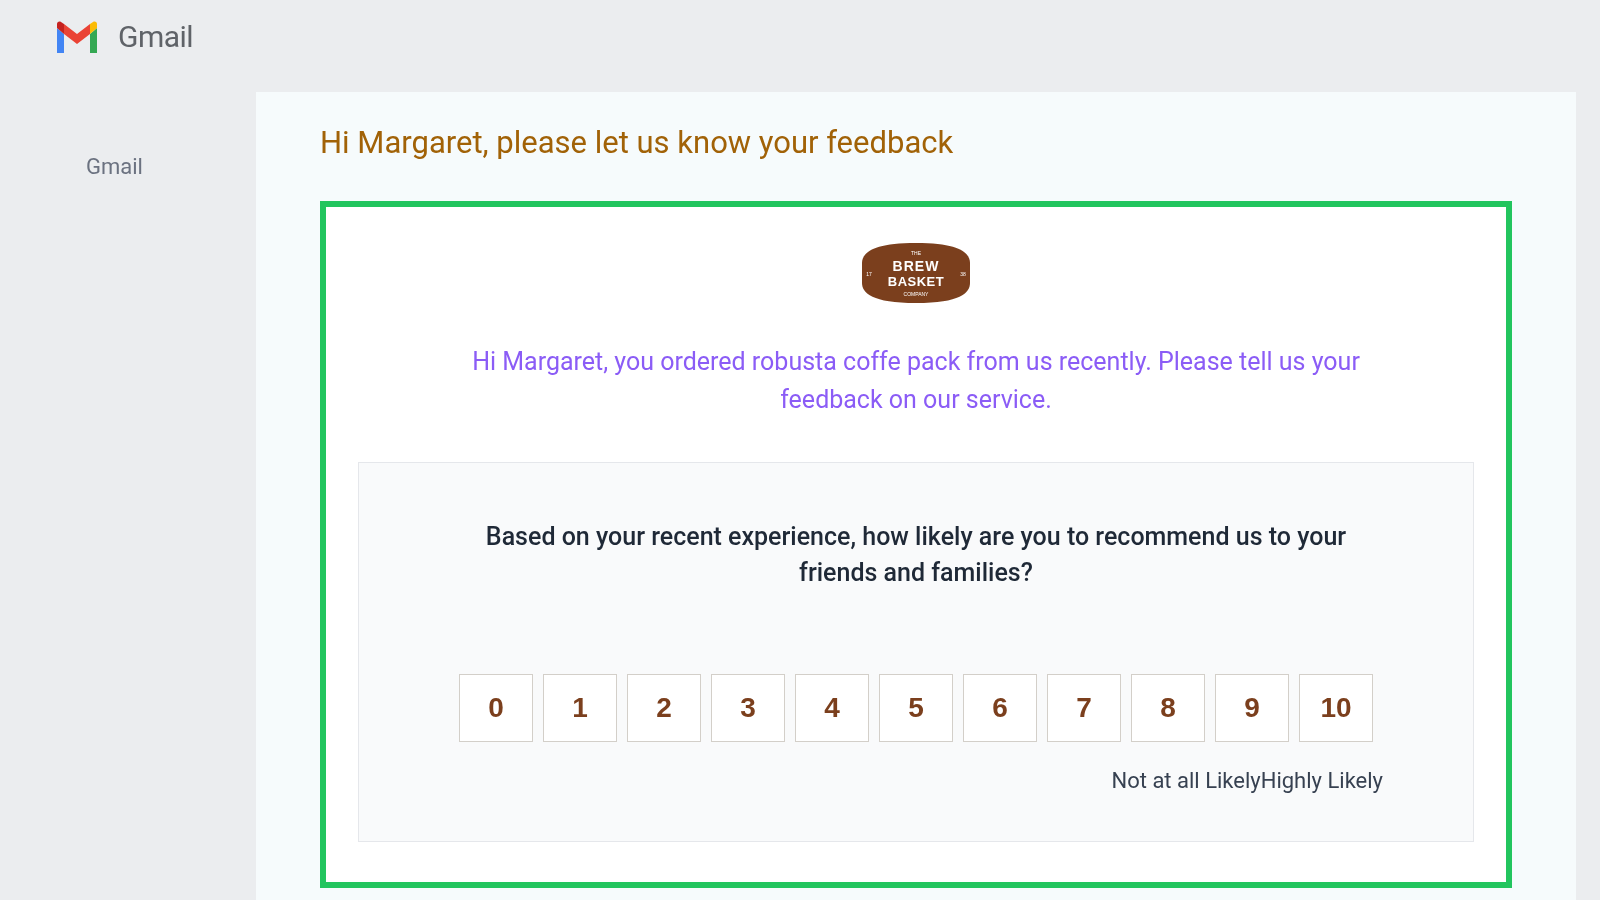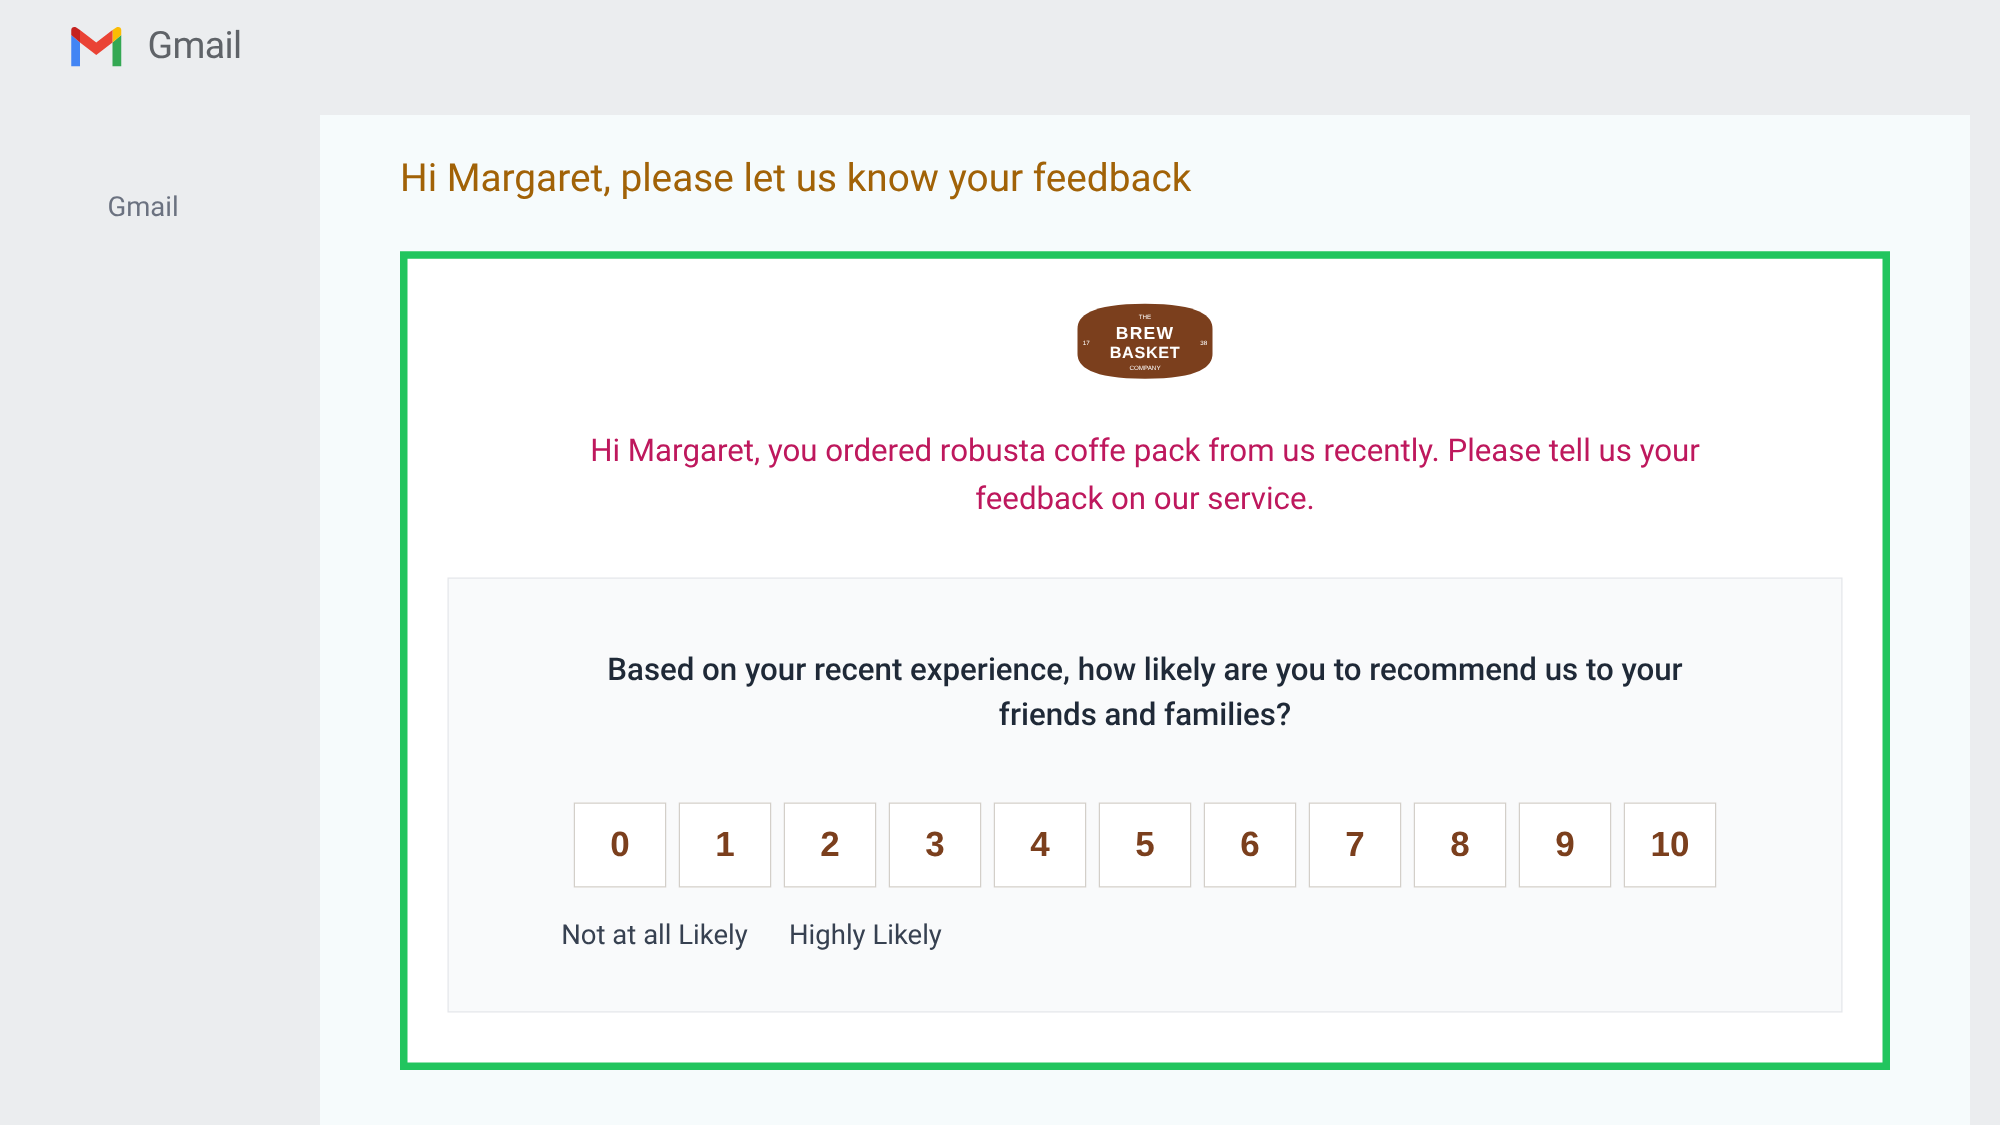--- a/index.html
+++ b/index.html
@@ -76,38 +76,38 @@
       justify-content: center;
       margin-bottom: 32px;
     }
     .brew-badge {
       position: relative;
       width: 128px;
       height: 76px;
     }
     .email-intro {
       font-size: 25px;
-      color: #be185d;
+      color: #8b5cf6;
       text-align: center;
       line-height: 1.5;
       margin: 0 auto 44px auto;
       max-width: 970px;
     }
     .survey-box {
       background: #f9fafb;
       border: 1px solid #e5e7eb;
       padding: 56px 48px 48px 48px;
     }
     .survey-question {
       font-size: 25px;
       color: #1f2937;
       text-align: center;
       line-height: 1.45;
       max-width: 880px;
-      margin: 0 auto 50px auto;
+      margin: 0 auto 82px auto;
       font-weight: 500;
     }
     .nps-row {
       display: flex;
       justify-content: center;
       gap: 10px;
       margin-bottom: 26px;
     }
     .nps-btn {
       width: 74px;
@@ -117,25 +117,24 @@
       font-size: 28px;
       color: #7b3f1d;
       font-weight: 600;
       cursor: pointer;
       display: flex;
       align-items: center;
       justify-content: center;
     }
     .nps-labels {
       display: flex;
-      justify-content: flex-start;
+      justify-content: flex-end;
       padding: 0 42px;
       font-size: 22px;
       color: #374151;
-      gap: 33px;
     }
   </style>
 </head>
 <body>
 
 <div class="window">
   <div class="header">
     <div class="gmail-logo">
       <svg width="46" height="34" viewBox="0 0 46 34">
         <path d="M3 6 L3 33 L10 33 L10 14 L23 24 L36 14 L36 33 L43 33 L43 6 L37 2 L23 13 L9 2 Z" fill="none"></path>

